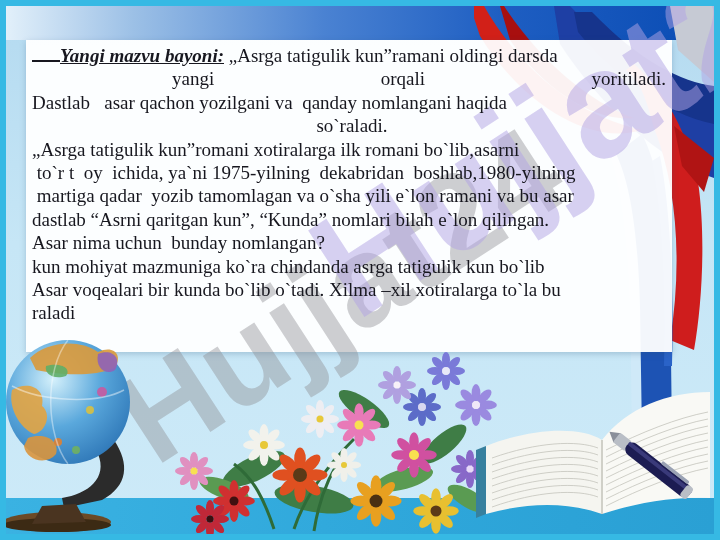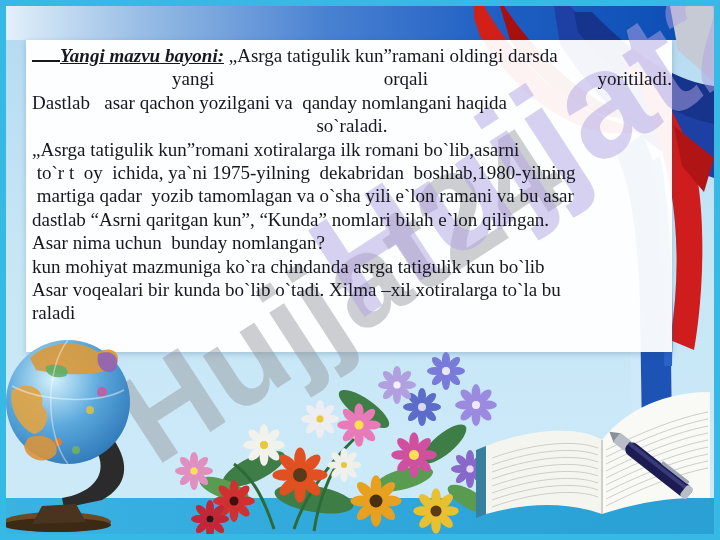--- a/index.html
+++ b/index.html
@@ -29,21 +29,21 @@
   .watermark-layer{position:absolute;inset:0;z-index:3;pointer-events:none;overflow:hidden;}
   .wm{position:absolute;font-family:"Liberation Sans","DejaVu Sans",sans-serif;font-weight:bold;white-space:nowrap;}
   .wm-gray{left:85px;top:215px;font-size:128px;color:#8e8e93;opacity:.42;transform:rotate(-33deg);}
   .wm-purple{left:275px;top:28px;font-size:150px;color:#b2a4e4;opacity:.5;transform:rotate(-33deg);}
   .slide-text{
     position:absolute;left:26px;top:38px;width:640px;z-index:4;
     font-size:19px;line-height:23.4px;color:#17171f;
   }
   .line{white-space:pre;}
   .line.right{text-align:center;}
-  .line.between{display:flex;justify-content:space-between;padding-left:140px;}
+  .line.between{display:flex;justify-content:space-between;padding-left:140px;padding-right:6px;}
   .heading{font-weight:bold;font-style:italic;text-decoration:underline;}
   .lead-underline{display:inline-block;width:28px;height:0;border-bottom:2px solid #17171f;}
   .globe{position:absolute;left:-4px;bottom:2px;z-index:5;}
   .flowers{position:absolute;left:108px;bottom:0;z-index:6;}
   .book{position:absolute;right:0;bottom:4px;z-index:6;}
 </style>
 </head>
 <body>
 
 <div class="slide">

